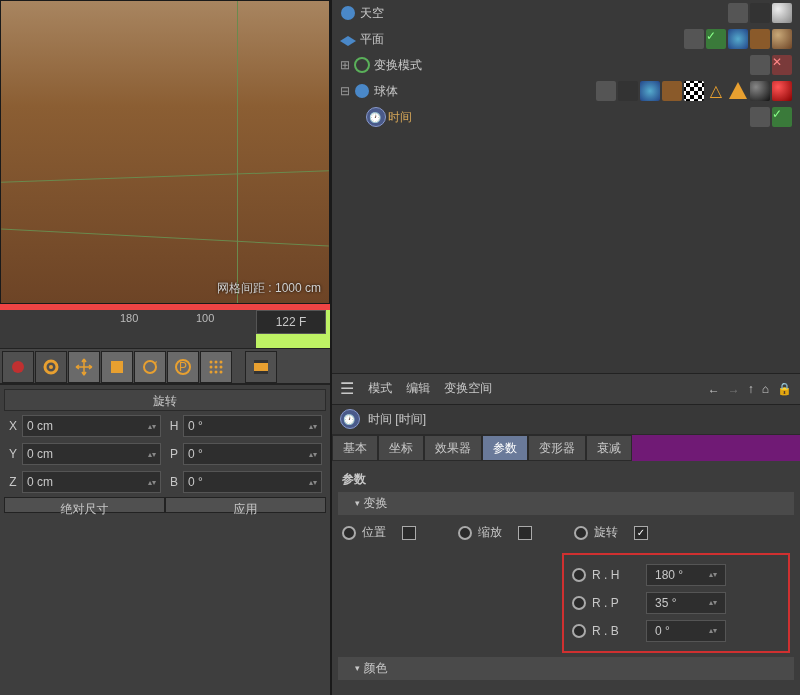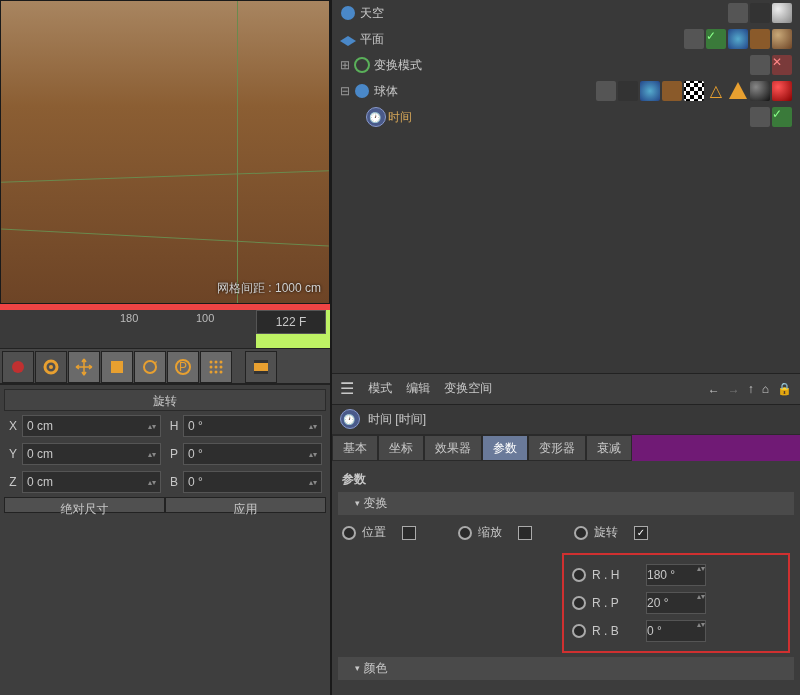--- a/index.html
+++ b/index.html
@@ -44,21 +44,21 @@
 .params{flex:1;background:#3c3c3c;padding:6px 10px;overflow:auto}
 .section-title{font-weight:bold;margin:4px 0}
 .group-hdr{background:#4a4a4a;padding:3px 17px;margin:4px -4px;display:flex;align-items:center}
 .group-hdr:before{content:"▾";margin-right:4px;font-size:9px}
 .prow{display:flex;align-items:center;height:28px;gap:6px}
 .radio{width:14px;height:14px;border-radius:50%;border:2px solid #aaa;background:#2a2a2a}
 .cbox{width:14px;height:14px;border:1px solid #aaa;background:#2a2a2a;display:flex;align-items:center;justify-content:center;font-size:10px;color:#fff}
 .dd{height:22px;background:#2e2e2e;border:1px solid #555;padding:0 18px 0 6px;line-height:20px;position:relative;min-width:60px}
 .dd:after{content:"▾";position:absolute;right:4px;top:3px;font-size:9px;color:#999}
 .red-box{border:2px solid #d03030;padding:6px 8px;margin-top:6px}
-.num-in{width:60px;height:22px;background:#2e2e2e;border:1px solid #555;padding:0 0;line-height:20px;display:flex;justify-content:space-between;}
+.num-in{width:80px;height:22px;background:#2e2e2e;border:1px solid #555;padding:0 8px;line-height:20px;display:flex;justify-content:space-between;align-items:center}
 .plbl{width:48px}
 svg{width:20px;height:20px}
 </style>
 </head>
 <body>
 
 <div class="app">
 
   <div class="left">
     <div class="viewport">
@@ -304,21 +304,21 @@
           <span class="plbl">R . H</span>
           <div class="num-in">
               <span>180 °</span>
               <span class="spin">▴▾</span>
             </div>
         </div>
         <div class="prow">
           <span class="radio"></span>
           <span class="plbl">R . P</span>
           <div class="num-in">
-              <span>20 °</span>
+              <span>35 °</span>
               <span class="spin">▴▾</span>
             </div>
         </div>
         <div class="prow">
           <span class="radio"></span>
           <span class="plbl">R . B</span>
           <div class="num-in">
               <span>0 °</span>
               <span class="spin">▴▾</span>
             </div>

